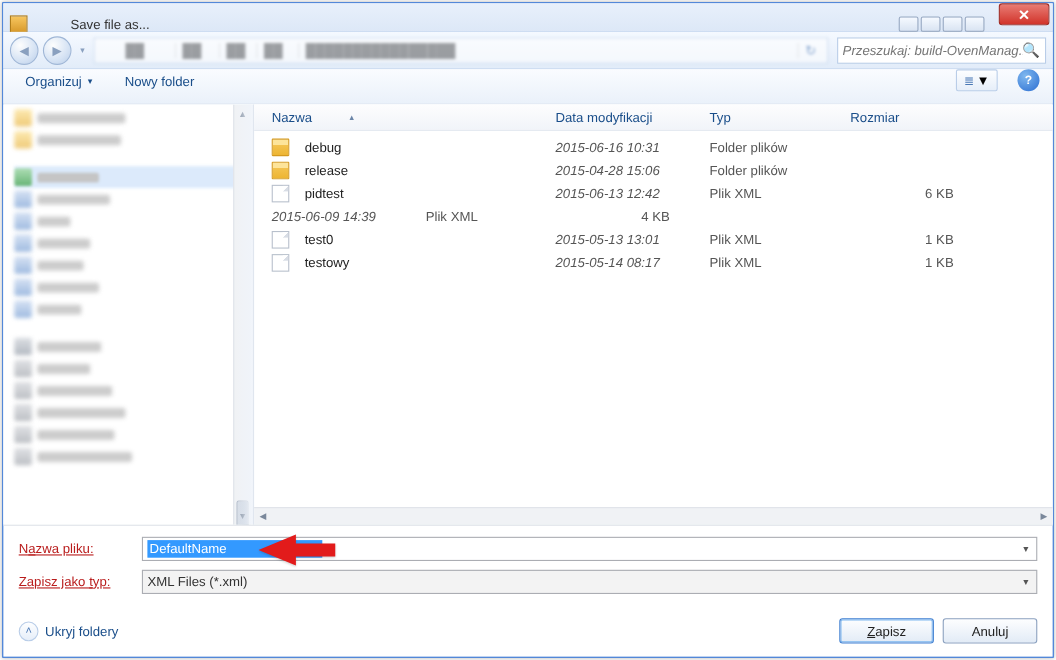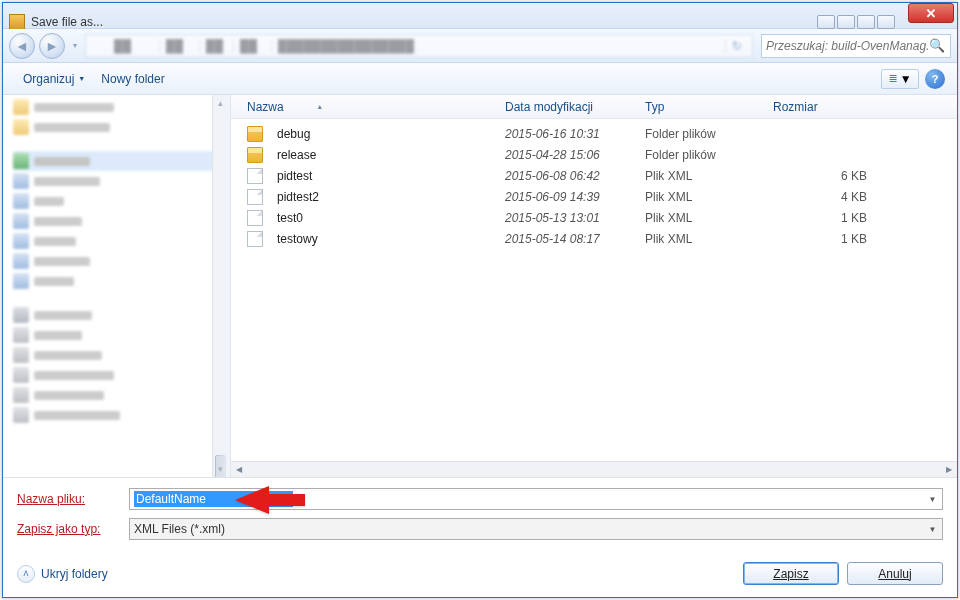--- a/index.html
+++ b/index.html
@@ -1,42 +1,42 @@
 <!DOCTYPE html>
 <html><head>
 <meta charset="utf-8">
 <style>
 * { box-sizing: border-box; margin: 0; padding: 0; font-family: "Segoe UI", Tahoma, sans-serif; font-size: 12px; }
 body { background: #fff; width: 960px; height: 600px; overflow: hidden; }
 
 .window { width: 956px; height: 596px; margin: 2px; border: 1px solid #2b6dd1; background: #fff; display: flex; flex-direction: column; box-shadow: 0 0 4px rgba(0,0,0,0.3); }
 
 
-.titlebar { height: 26px; background: linear-gradient(to bottom, #e8f0fb, #dde8f7); display: flex; align-items: center; padding: 12px 2px 0 6px; border-bottom: 1px solid #c5d6ef; }
+.titlebar { height: 26px; background: linear-gradient(to bottom, #e8f0fb, #dde8f7); display: flex; align-items: center; padding: 12px 2px 0 6px; border-bottom: 1px solid #c5d6ef; gap: 33px; }
 .titlebar .app-icon { width: 16px; height: 16px; background: linear-gradient(to bottom,#f7c65f,#d89a2b); border:1px solid #b07d1a; margin-right: 6px; }
 .titlebar .title-text { flex: 0 0 auto; color: #333; }
 .titlebar .title-spacer { flex: 1; }
 .titlebar .win-btns-small { display: flex; gap: 2px; margin-right: 60px; }
 .titlebar .win-btns-small .sq { width: 18px; height: 14px; border: 1px solid #98a9c2; background: linear-gradient(to bottom,#f5f9ff,#d9e4f2); border-radius: 2px; }
 .titlebar .close-btn { width: 46px; height: 20px; background: linear-gradient(to bottom,#e97c74,#d1332a); border: 1px solid #a12a22; border-radius: 3px; display:flex; align-items:center; justify-content:center; color:#fff; font-weight:bold; font-size:11px; position:absolute; top:3px; right:6px;}
 .close-x { font-size: 13px; line-height: 1; }
 
 
 .navrow { height: 34px; background: linear-gradient(to bottom,#f5f9ff,#e2ecf9); border-bottom: 1px solid #c5d6ef; display:flex; align-items:center; padding: 0 6px; gap:4px; }
 .nav-back, .nav-fwd { width:26px; height:26px; border-radius:50%; background: radial-gradient(circle at 35% 30%, #fdfdfd, #d6e3f4 60%, #b9cde8); border:1px solid #9fb6d6; display:flex; align-items:center; justify-content:center; color:#8aa0bf; font-size:14px;}
 .nav-dd { width:12px; height:26px; display:flex; align-items:center; justify-content:center; color:#8aa0bf; font-size:8px;}
 .breadcrumb-bar { flex:1; height:24px; background:#fff; border:1px solid #b9cde8; display:flex; align-items:center; padding:0 4px; filter: blur(1.5px); opacity:0.6;}
 .bc-seg { padding:0 6px; border-right:1px solid #ddd; color:#666; white-space:nowrap;}
 .bc-refresh { width:22px; display:flex; align-items:center; justify-content:center; color:#4a78b5;}
 .search-box { width:190px; height:24px; background:#fff; border:1px solid #b9cde8; display:flex; align-items:center; padding:0 4px; margin-left:4px;}
 .search-box input { border:none; outline:none; flex:1; font-style:italic; color:#888; background:transparent;}
 .search-box .mag { color:#4a78b5; font-size:13px;}
 
 
-.toolbar { height: 32px; background: linear-gradient(to bottom,#fafcff,#eaf1fa); border-bottom: 1px solid #d7e2f0; display:flex; align-items:center; padding: 0 12px; }
+.toolbar { height: 32px; background: linear-gradient(to bottom,#fafcff,#eaf1fa); border-bottom: 1px solid #d7e2f0; display:flex; align-items:flex-start; padding: 0 12px; gap: 12px; }
 .toolbar .tb-item { color:#1a4e8a; padding: 4px 8px; display:flex; align-items:center; gap:4px; cursor:default;}
 .toolbar .tb-item .dd { font-size:7px; color:#1a4e8a;}
 .toolbar .spacer { flex:1; }
 .toolbar .view-btn { width:38px; height:20px; border:1px solid #b9cde8; background:linear-gradient(to bottom,#fdfeff,#e6eef9); border-radius:2px; display:flex; align-items:center; justify-content:center; gap:2px; margin-right:6px;}
 .toolbar .view-btn .ico { color:#4a78b5; font-size:11px;}
 .toolbar .help-btn { width:20px; height:20px; border-radius:50%; background: radial-gradient(circle at 35% 30%, #7fb8ef, #2b6dd1); color:#fff; display:flex; align-items:center; justify-content:center; font-weight:bold; font-size:11px;}
 
 
 .main { flex:1; display:flex; min-height:0; background:#fff;}
 .sidebar { width:228px; border-right:1px solid #e0e6ef; padding:2px 0 2px 10px; overflow:hidden; position:relative;}
@@ -86,21 +86,21 @@
 .combo.readonly { background:#f3f3f3;}
 .combo.readonly .val { flex:1; color:#333;}
 .arrow-callout { position:absolute; left:232px; top:4px; pointer-events:none;}
 .arrow-callout svg { display:block; filter: drop-shadow(0 1px 1px rgba(0,0,0,0.2));}
 
 
 .footer { display:flex; align-items:center; padding: 6px 14px 12px 14px;}
 .footer .hide-folders { display:flex; align-items:center; gap:6px; color:#1a4e8a; cursor:default;}
 .footer .hide-folders .chv { width:18px; height:18px; border:1px solid #b9cde8; border-radius:50%; background:linear-gradient(to bottom,#fdfeff,#e6eef9); display:flex; align-items:center; justify-content:center; color:#4a78b5; font-size:10px;}
 .footer .spacer { flex:1;}
-.footer button { width:96px; height:23px; margin-left:8px; border:1px solid #8aa0bf; background:linear-gradient(to bottom,#fdfeff,#e2ebf6); border-radius:3px; color:#222; cursor:default;text-decoration:underline;}
+.footer button { width:86px; height:23px; margin-left:8px; border:1px solid #8aa0bf; background:linear-gradient(to bottom,#fdfeff,#e2ebf6); border-radius:3px; color:#222; cursor:default;}
 .footer button.primary { border-color:#3f7fd1; box-shadow: 0 0 0 1px #7fb8ef inset;}
 .footer button .ul { text-decoration: underline;}
 </style>
 </head>
 <body>
 
 <div class="window">
 
   <div class="titlebar">
     <div class="app-icon"></div>
@@ -249,29 +249,25 @@
             </div>
             <div class="cell date">2015-04-28 15:06</div>
             <div class="cell type">Folder plików</div>
             <div class="cell size"></div>
           </div>
           <div class="file-row">
             <div class="cell name">
               <div class="ficon file"></div>
               <span>pidtest</span>
             </div>
-            <div class="cell date">2015-06-08 06:42</div>
+            <div class="cell date">2015-06-13 12:42</div>
             <div class="cell type">Plik XML</div>
             <div class="cell size">6 KB</div>
           </div>
           <div class="file-row">
-            <div class="cell name">
-              <div class="ficon file"></div>
-              <span>pidtest2</span>
-            </div>
             <div class="cell date">2015-06-09 14:39</div>
             <div class="cell type">Plik XML</div>
             <div class="cell size">4 KB</div>
           </div>
           <div class="file-row">
             <div class="cell name">
               <div class="ficon file"></div>
               <span>test0</span>
             </div>
             <div class="cell date">2015-05-13 13:01</div>

